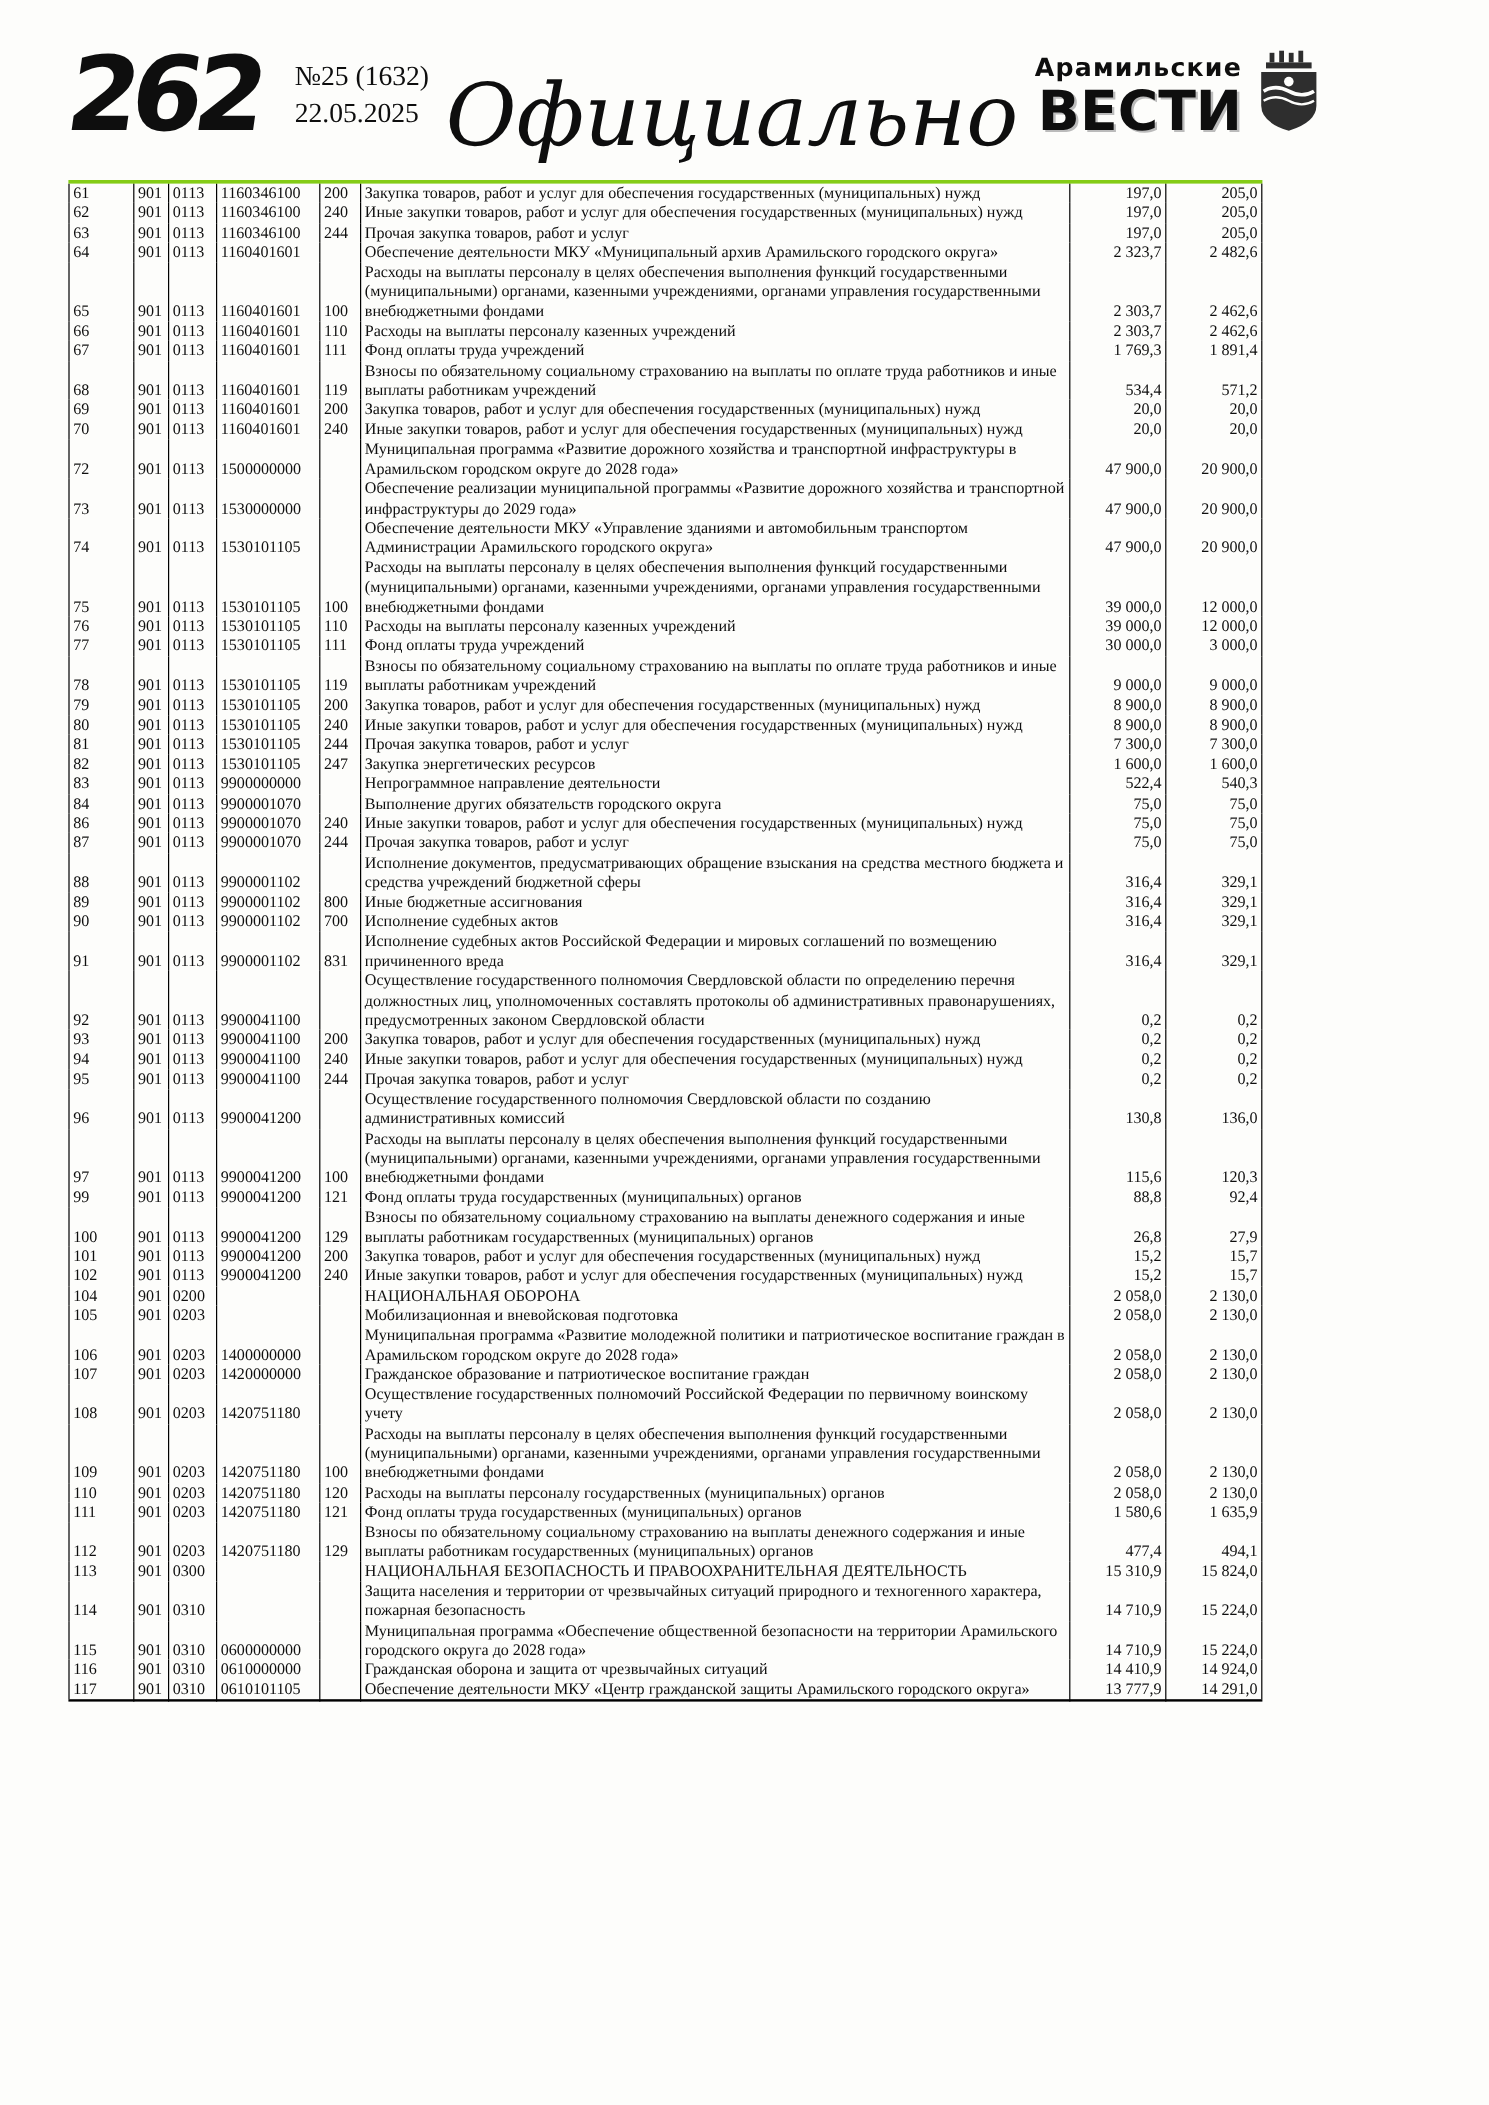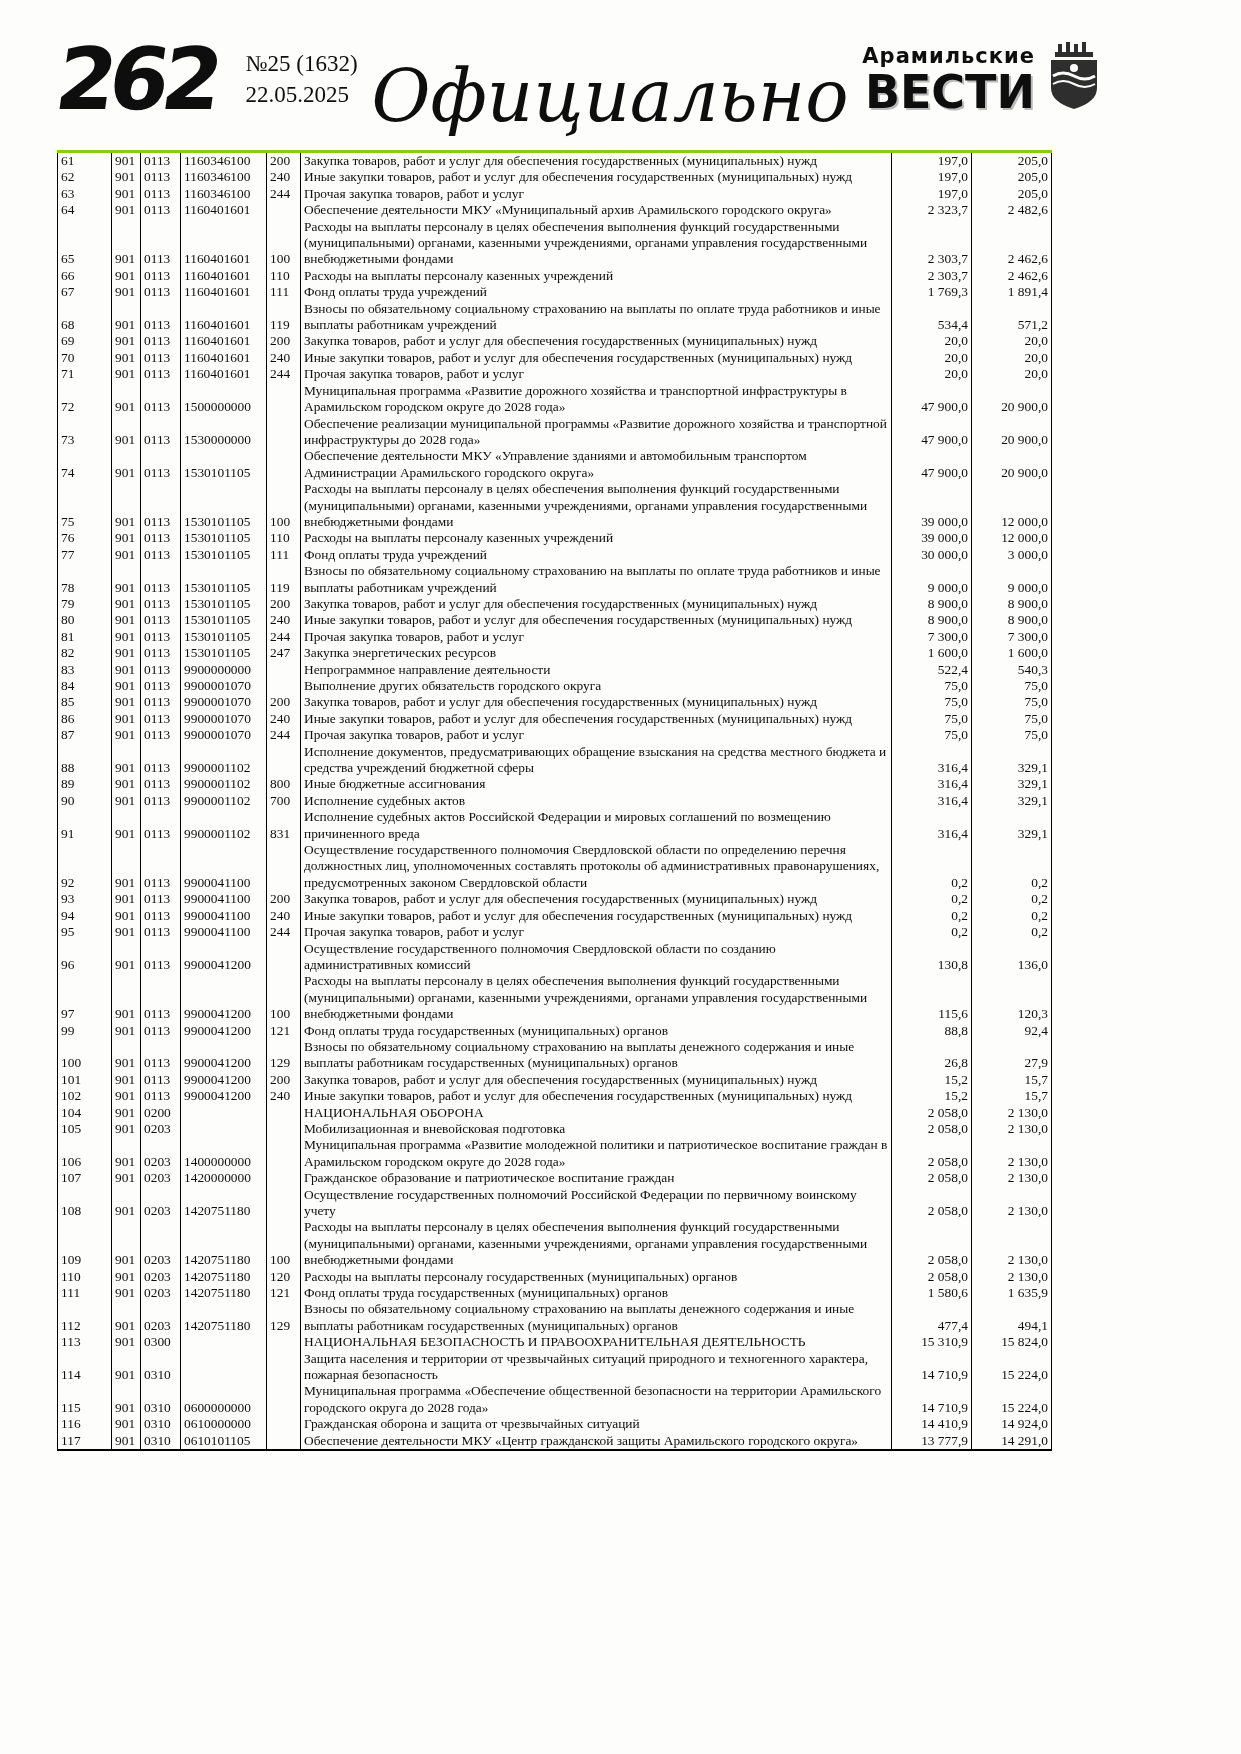--- a/index.html
+++ b/index.html
@@ -183,46 +183,36 @@
     <td class="c-n">70</td>
     <td class="c-g">901</td>
     <td class="c-r">0113</td>
     <td class="c-c">1160401601</td>
     <td class="c-v">240</td>
     <td class="c-name">Иные закупки товаров, работ и услуг для обеспечения государственных (муниципальных) нужд</td>
     <td class="c-a">20,0</td>
     <td class="c-a">20,0</td>
   </tr>
         <tr>
-    <td class="c-n">71</td>
-    <td class="c-g">901</td>
-    <td class="c-r">0113</td>
-    <td class="c-c">1160401601</td>
-    <td class="c-v">244</td>
-    <td class="c-name">Прочая закупка товаров, работ и услуг</td>
-    <td class="c-a">20,0</td>
-    <td class="c-a">20,0</td>
-  </tr>
-        <tr>
     <td class="c-n">72</td>
     <td class="c-g">901</td>
     <td class="c-r">0113</td>
     <td class="c-c">1500000000</td>
     <td class="c-v"></td>
     <td class="c-name">Муниципальная программа «Развитие дорожного хозяйства и транспортной инфраструктуры в Арамильском городском округе до 2028 года»</td>
     <td class="c-a">47 900,0</td>
     <td class="c-a">20 900,0</td>
   </tr>
         <tr>
     <td class="c-n">73</td>
     <td class="c-g">901</td>
     <td class="c-r">0113</td>
     <td class="c-c">1530000000</td>
     <td class="c-v"></td>
-    <td class="c-name">Обеспечение реализации муниципальной программы «Развитие дорожного хозяйства и транспортной инфраструктуры до 2028 года»</td>
+    <td class="c-name">Обеспечение реализации муниципальной программы «Развитие дорожного хозяйства и транспортной инфраструктуры до 2029 года»</td>
     <td class="c-a">47 900,0</td>
     <td class="c-a">20 900,0</td>
   </tr>
         <tr>
     <td class="c-n">74</td>
     <td class="c-g">901</td>
     <td class="c-r">0113</td>
     <td class="c-c">1530101105</td>
     <td class="c-v"></td>
     <td class="c-name">Обеспечение деятельности МКУ «Управление зданиями и автомобильным транспортом Администрации Арамильского городского округа»</td>
@@ -319,30 +309,20 @@
     <td class="c-a">522,4</td>
     <td class="c-a">540,3</td>
   </tr>
         <tr>
     <td class="c-n">84</td>
     <td class="c-g">901</td>
     <td class="c-r">0113</td>
     <td class="c-c">9900001070</td>
     <td class="c-v"></td>
     <td class="c-name">Выполнение других обязательств городского округа</td>
-    <td class="c-a">75,0</td>
-    <td class="c-a">75,0</td>
-  </tr>
-        <tr>
-    <td class="c-n">85</td>
-    <td class="c-g">901</td>
-    <td class="c-r">0113</td>
-    <td class="c-c">9900001070</td>
-    <td class="c-v">200</td>
-    <td class="c-name">Закупка товаров, работ и услуг для обеспечения государственных (муниципальных) нужд</td>
     <td class="c-a">75,0</td>
     <td class="c-a">75,0</td>
   </tr>
         <tr>
     <td class="c-n">86</td>
     <td class="c-g">901</td>
     <td class="c-r">0113</td>
     <td class="c-c">9900001070</td>
     <td class="c-v">240</td>
     <td class="c-name">Иные закупки товаров, работ и услуг для обеспечения государственных (муниципальных) нужд</td>

